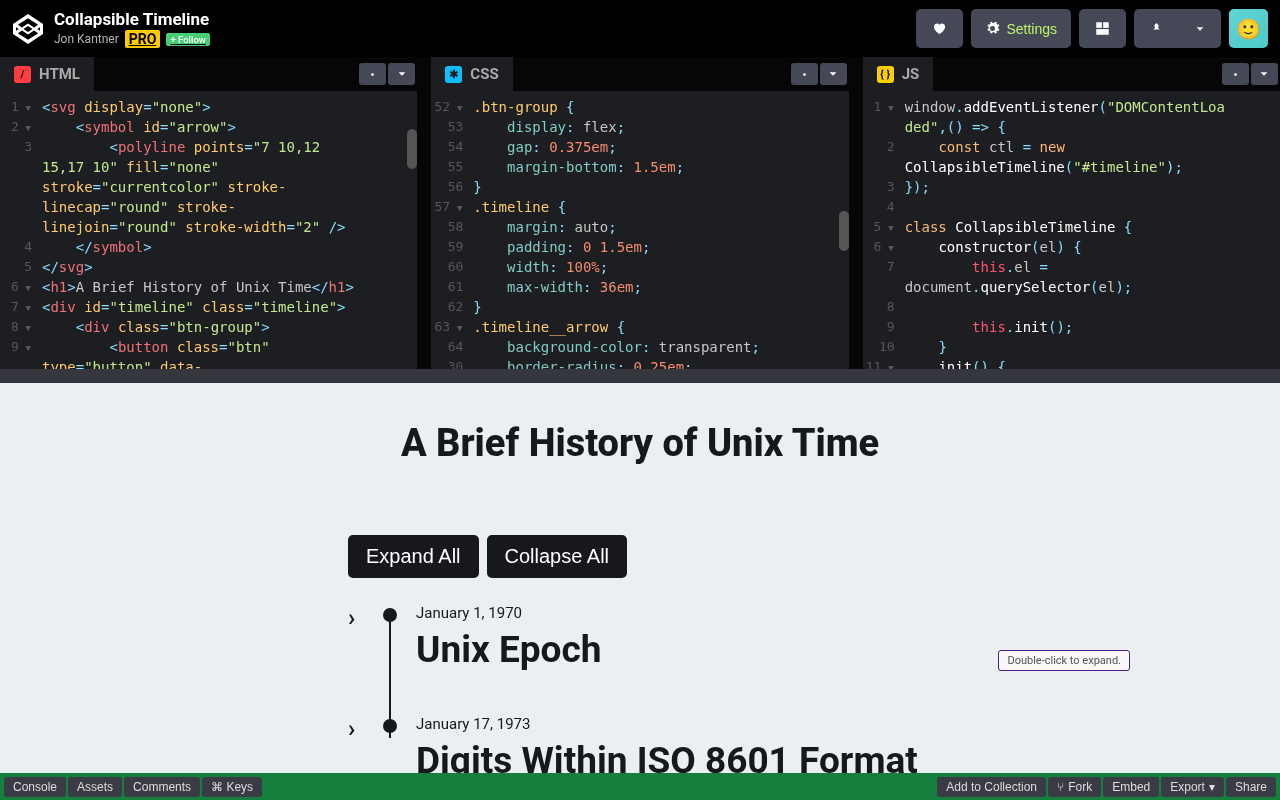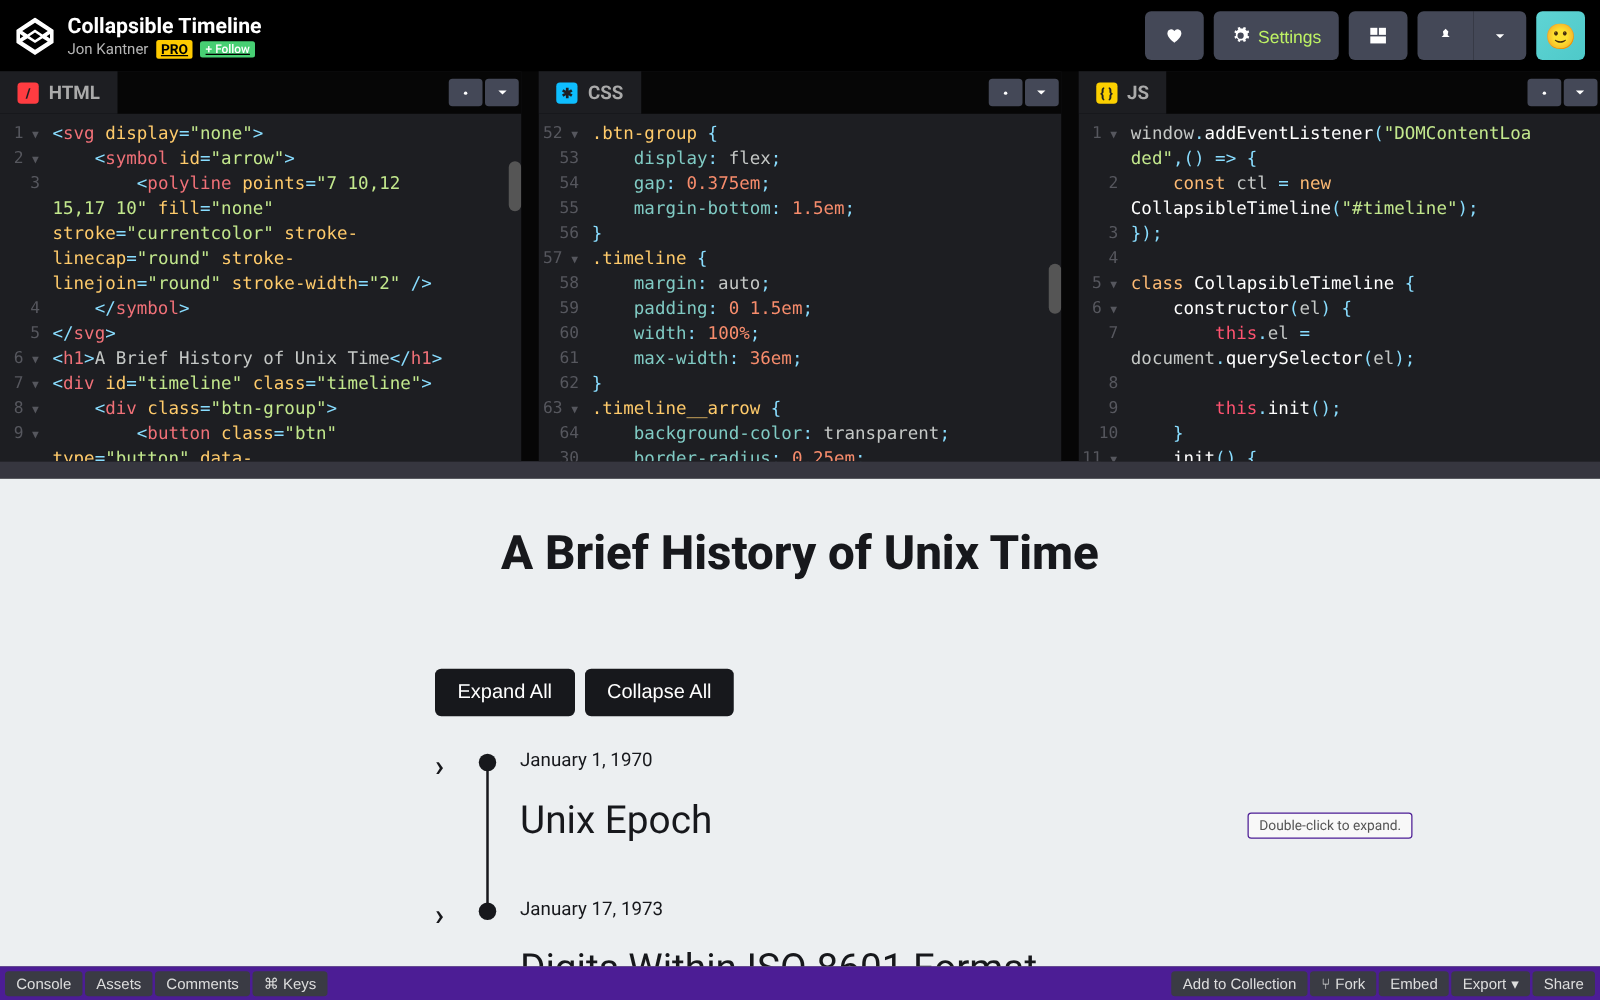--- a/index.html
+++ b/index.html
@@ -21,21 +21,21 @@
 }
 .logo-box {
   width: 32px; height: 32px;
   display: flex; align-items: center; justify-content: center;
 }
 .logo-svg { fill: #fff; }
 .title-area { margin-left: 10px; flex: 1; text-decoration: underline; }
 .pen-title { color: #fff; font-size: 17px; font-weight: 700; }
 .author-row { display: flex; align-items: center; gap: 6px; margin-top: 1px; }
 .author { color: #b5b5b5; font-size: 12px; }
-.pro-badge { background: #ffcb00; color: #000; font-size: 11px; font-weight: 700; padding: 1px 4px; border-radius: 2px; }
+.pro-badge { background: #ffcb00; color: #000; font-size: 14px; font-weight: 700; padding: 1px 4px; border-radius: 2px; }
 .follow-badge { background: #47cf73; color: #fff; font-size: 9.5px; font-weight: 500; padding: 1px 4px; border-radius: 2px; display: inline-flex; align-items: center; gap: 2px; }
 .header-actions { display: flex; gap: 8px; align-items: center; }
 .hbtn {
   background: #444857;
   border: none;
   color: #bef264;
   height: 39px;
   padding: 0 14px;
   border-radius: 5px;
   font-size: 14px;
@@ -166,48 +166,48 @@
   display: flex;
   gap: 8px;
   justify-content: flex-start;
   margin: 70px 0 26px 348px;
 }
 .pbtn {
   background: #17181c;
   color: #fff;
   border: none;
   padding: 10px 18px;
-  font-size: 16px;
+  font-size: 20px;
   border-radius: 5px;
   cursor: pointer;
 }
 .timeline-wrap { margin-left: 348px; }
 .timeline-item { display: flex; align-items: flex-start; position: relative; padding-bottom: 44px; }
 .t-chevron { width: 28px; color: #17181c; font-size: 24px; font-weight: 600; padding-top: 0px; }
 .t-dot-col { width: 28px; display: flex; flex-direction: column; align-items: center; position: relative; }
 .t-dot { width: 14px; height: 14px; border-radius: 50%; background: #17181c; margin-top: 4px; }
 .t-line { position: absolute; top: 14px; width: 2px; background: #17181c; height: 120px; left: 50%; transform: translateX(-50%); }
 .t-body { padding-left: 12px; }
 .t-date { font-size: 15px; color: #17181c; font-weight: 400; }
-.t-title { font-size: 31px; font-weight: 400; color: #17181c; margin-top: 20px; }
+.t-title { font-size: 37px; font-weight: 700; color: #17181c; margin-top: 6px; }
 
 .tooltip {
   position: absolute;
   right: 150px;
   bottom: 102px;
   background: #f8f8f8;
   border: 1px solid #4c1d95;
   color: #555;
   font-size: 11px;
   padding: 3px 8px;
   border-radius: 3px;
 }
 
 .footer {
-  background: #4c1d95;
+  background: #15803d;
   height: 27px;
   display: flex;
   align-items: center;
   padding: 0 4px;
   gap: 2px;
 }
 .fbtn {
   background: #3a3b44;
   color: #ddd;
   border: none;

